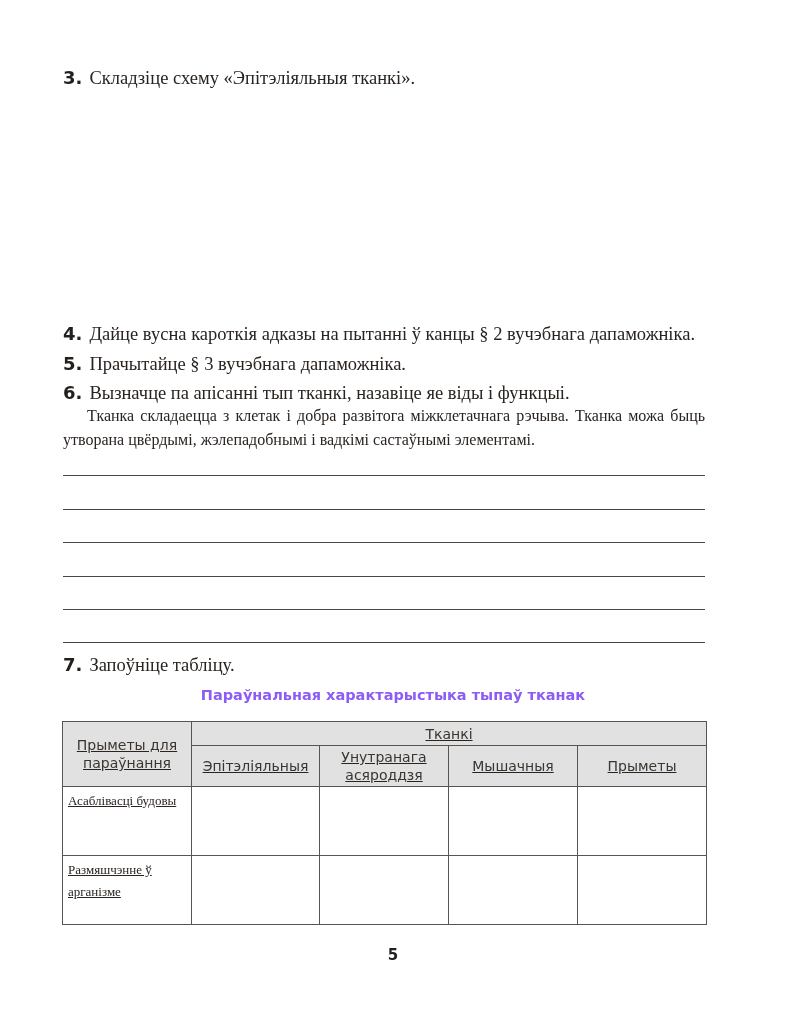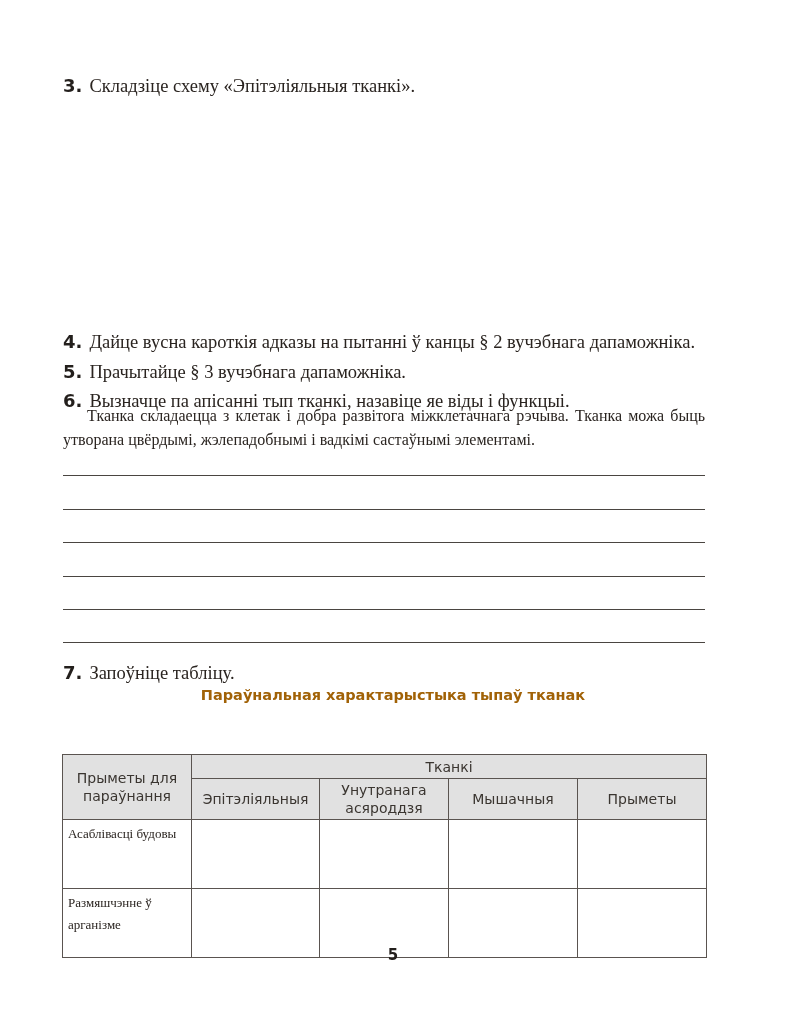--- a/index.html
+++ b/index.html
@@ -1,24 +1,24 @@
 <!DOCTYPE html>
 <html><head>
 <meta charset="utf-8">
 <style>
   html, body { margin: 0; padding: 0; background: #ffffff; }
   body { width: 786px; height: 1024px; position: relative; overflow: hidden; color: #2a2420; }
   .serif { font-family: "Liberation Serif", "DejaVu Serif", serif; }
-  .task { position: absolute; left: 63px; font-size: 18.5px; line-height: 36px; white-space: nowrap; }
+  .task { position: absolute; left: 63px; font-size: 18.5px; line-height: 20px; white-space: nowrap; }
   .num { font-family: "DejaVu Sans", sans-serif; font-weight: bold; font-size: 18px; margin-right: 7px; color: #231f1c; }
   .para { position: absolute; left: 63px; width: 642px; font-size: 16px; line-height: 24px; text-align: justify; }
   .para .indent { display: inline-block; width: 24px; }
   .line { position: absolute; left: 63px; width: 642px; height: 0; border-top: 1.6px solid #4a4541; }
-  .caption { position: absolute; left: 0; width: 786px; top: 687px; text-align: center; font-family: "DejaVu Sans", sans-serif; font-weight: bold; font-size: 14.5px; color: #a16207; }
-  table.cmp { position: absolute; left: 62px; top: 754px; width: 644px; border-collapse: collapse; table-layout: fixed; }
+  .caption { position: absolute; left: 0; width: 786px; top: 687px; text-align: center; font-family: "DejaVu Sans", sans-serif; font-weight: bold; font-size: 14.5px; color: #8b5cf6; }
+  table.cmp { position: absolute; left: 62px; top: 721px; width: 644px; border-collapse: collapse; table-layout: fixed; text-decoration: underline; }
   table.cmp td, table.cmp th { border: 1.6px solid #5a5450; padding: 0; }
   table.cmp th { background: #e1e1e1; font-family: "DejaVu Sans", sans-serif; font-weight: normal; font-size: 14px; color: #3a3530; line-height: 18px; }
   .h-top { height: 24px; }
   .h-sub { height: 41px; margin-top: 20px; }
   .row td { height: 65px; vertical-align: top; }
   .rowlabel { font-family: "Liberation Serif", serif; font-size: 13px; line-height: 22px; padding: 3px 0 0 5px !important; color: #2a2420; }
   .pagenum { position: absolute; top: 946px; left: 0; width: 786px; text-align: center; font-family: "DejaVu Sans", sans-serif; font-weight: bold; font-size: 15px; color: #231f1c; }
 </style>
 </head>
 <body>

